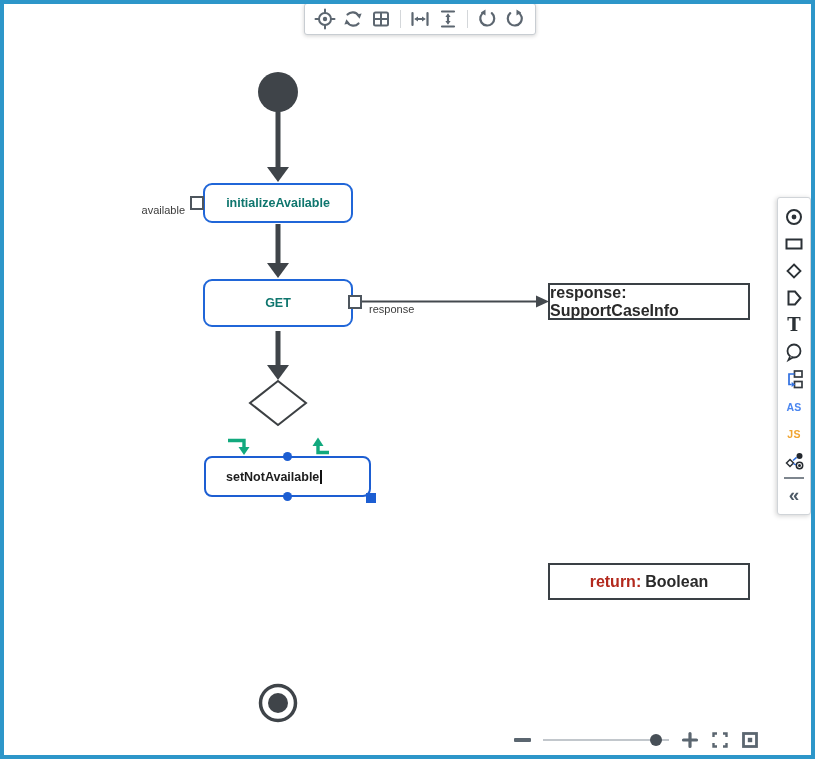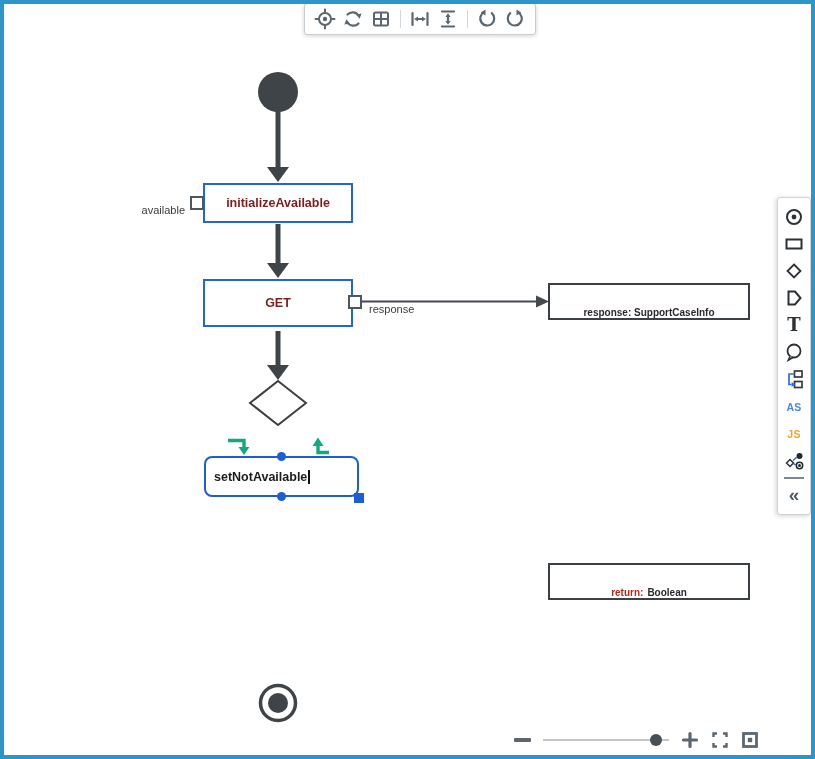--- a/index.html
+++ b/index.html
@@ -22,29 +22,29 @@
   .pal-item{width:22px;height:22px;display:flex;align-items:center;justify-content:center;cursor:pointer;}
   .pal-text{font-weight:800;font-size:10.5px;letter-spacing:.3px;font-family:Liberation Sans, sans-serif;}
   .pal-as{color:#4a86f0;}
   .pal-js{color:#f0a430;}
   .pal-divider{width:20px;height:2px;background:#7e868e;}
   .pal-collapse{color:#4e5a66;font-size:19px;font-weight:bold;line-height:14px;}
   .pal-ticon{font-family:"DejaVu Serif",serif;font-weight:bold;font-size:18px;color:#2b3136;line-height:20px;}
 
   
   .wires{position:absolute;left:0;top:0;width:815px;height:759px;z-index:1;}
-  .action-box{position:absolute;background:#fff;border:2px solid #2066d8;border-radius:0;
-    display:flex;align-items:center;justify-content:center;font-weight:bold;font-size:12.5px;color:#7f1d1d;z-index:2;text-align:center;}
+  .action-box{position:absolute;background:#fff;border:2px solid #2066d8;border-radius:9px;
+    display:flex;align-items:center;justify-content:center;font-weight:bold;font-size:12.5px;color:#0f766e;z-index:2;text-align:center;}
   .note-box{position:absolute;background:#fff;border:2px solid #3a4045;
-    display:flex;align-items:flex-end;justify-content:center;font-weight:bold;font-size:10px;color:#2a2a2a;z-index:2;}
+    display:flex;align-items:center;justify-content:center;font-weight:bold;font-size:16px;color:#2a2a2a;z-index:2;}
   .port{position:absolute;width:10px;height:10px;background:#fff;border:2px solid #4e565e;z-index:3;}
   .tiny-label{position:absolute;font-size:11px;color:#3b3b3b;z-index:3;white-space:nowrap;margin-top:20px;}
   .selected-box{position:absolute;left:204px;top:456px;width:143px;height:37px;background:#fff;
     border:2.5px solid #1d5ed2;border-radius:8px;display:flex;align-items:center;
-    font-weight:bold;font-size:12.5px;color:#1c1c1c;padding-left:8px;z-index:2;}
+    font-weight:bold;font-size:12.5px;color:#1c1c1c;padding-left:20px;z-index:2;}
   .handle-dot{position:absolute;width:9px;height:9px;border-radius:50%;background:#1d5ed2;z-index:4;}
   .handle-square{position:absolute;width:10px;height:10px;background:#1d5ed2;z-index:4;}
   .text-cursor{display:inline-block;width:1.5px;height:14px;background:#111;margin-left:1px;vertical-align:middle;
     animation:blink 1s steps(1) infinite;}
   @keyframes blink{50%{opacity:0;}}
   .kw-red{color:#b3291d;margin-right:4px;}
 
   
   .zoombar{position:absolute;left:514px;top:729px;height:22px;display:flex;align-items:center;gap:12px;z-index:30;}
   .zb-minus{width:17px;height:3.5px;background:#5b6670;border-radius:1px;cursor:pointer;}

